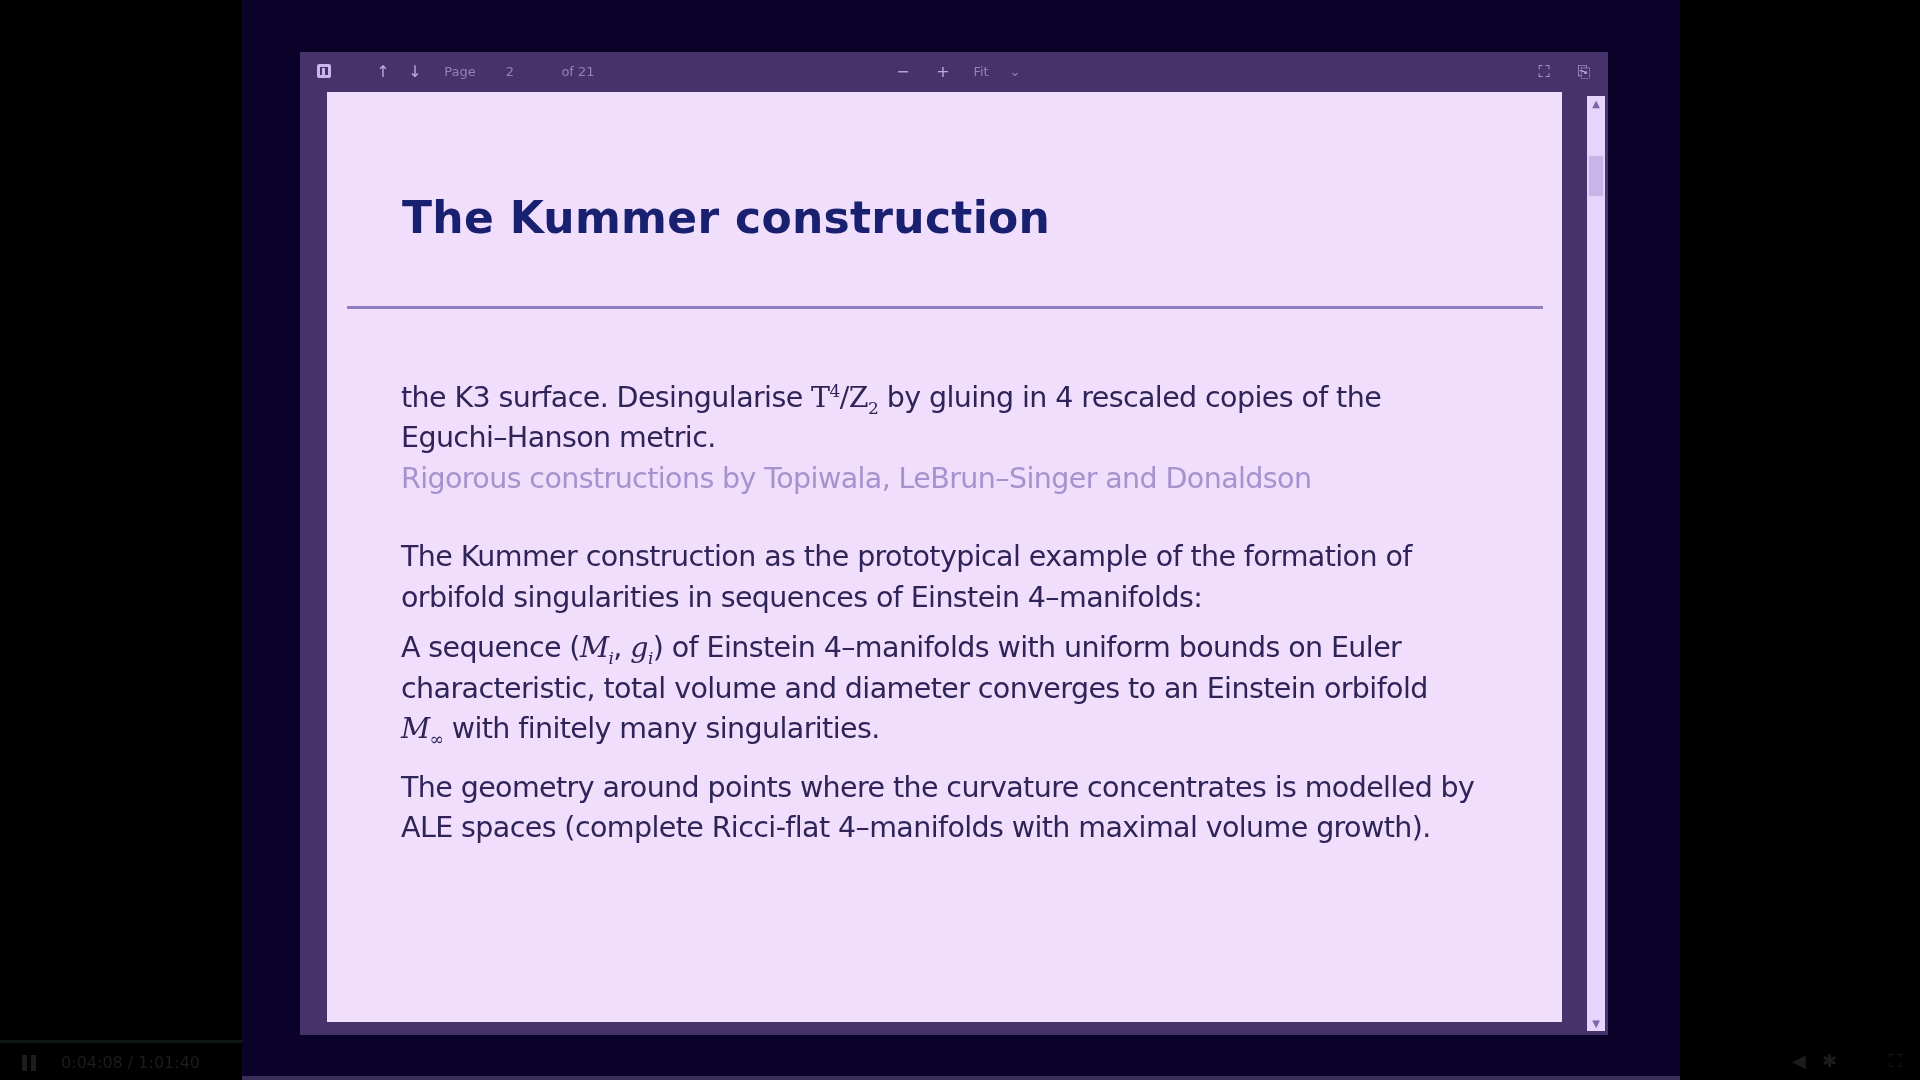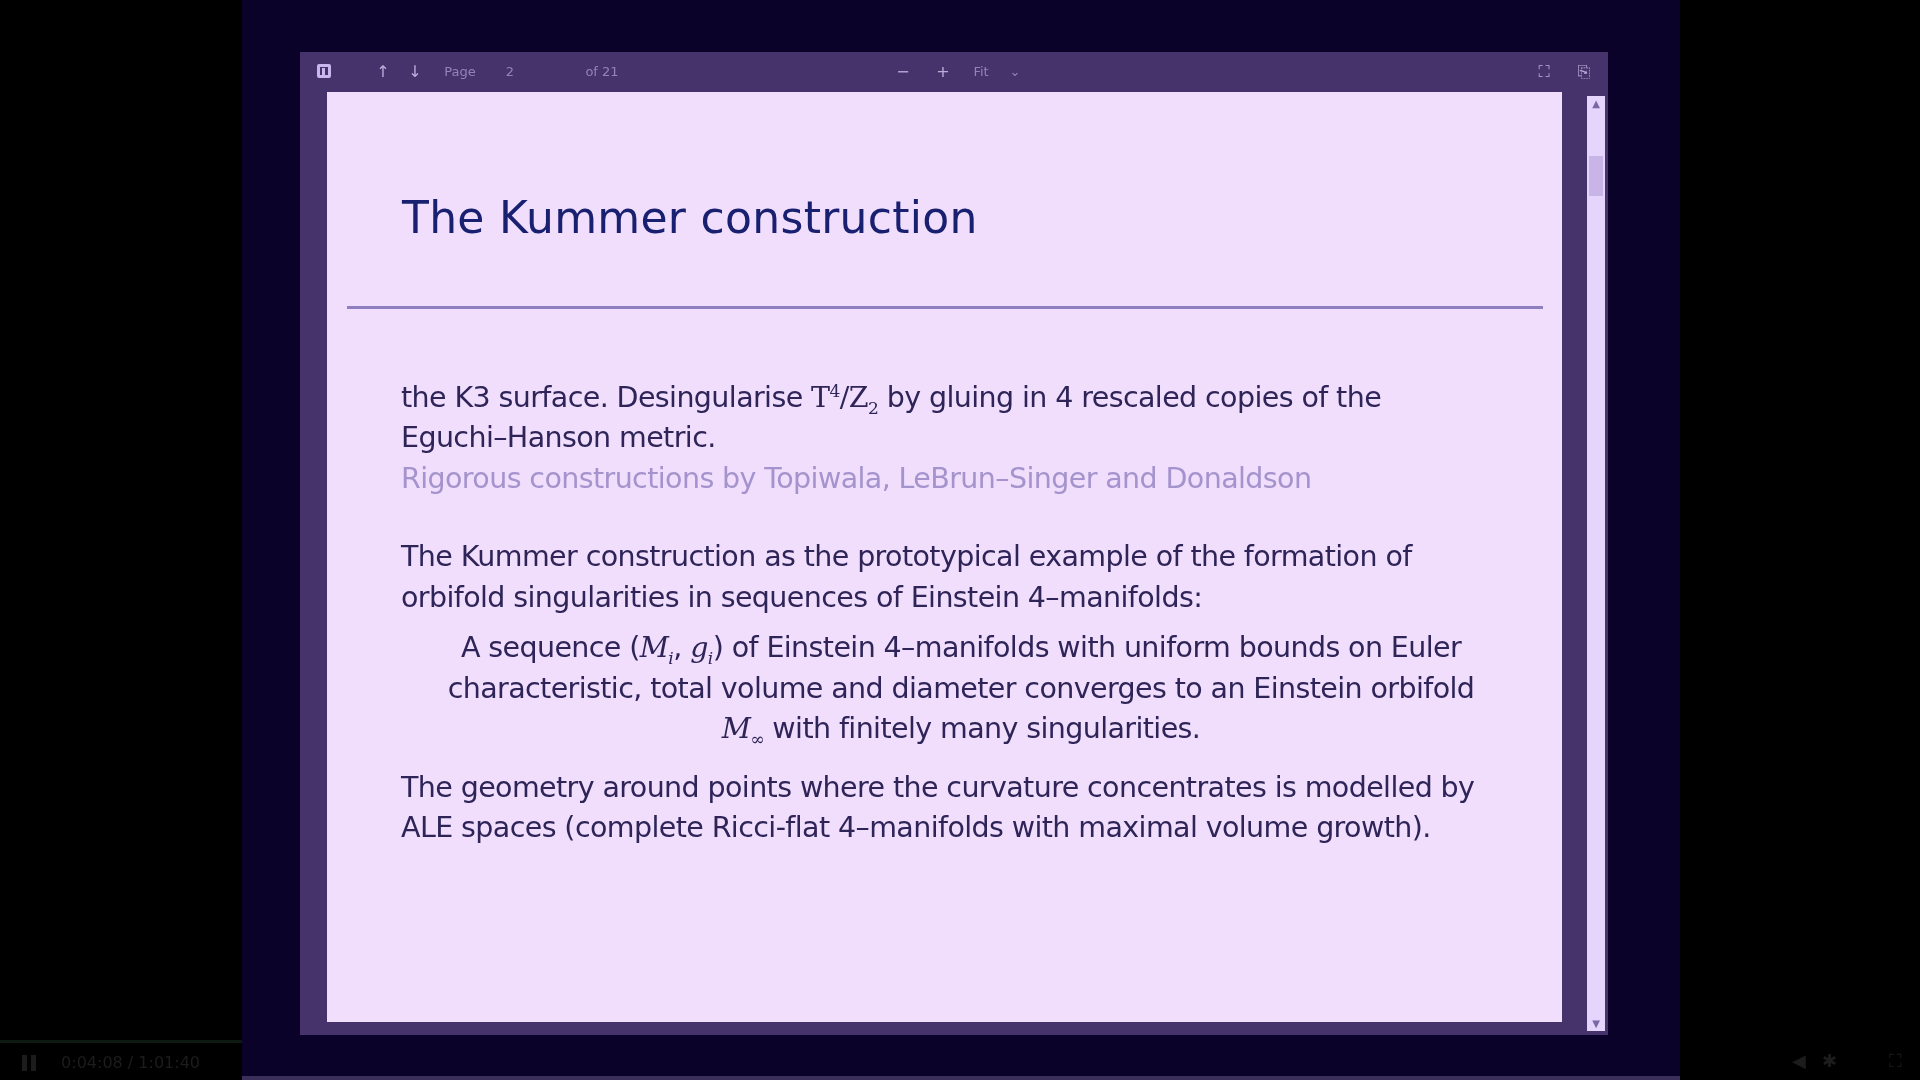--- a/index.html
+++ b/index.html
@@ -74,21 +74,21 @@
       background: #c8b4e6;
     }
     .scroll-arrow {
       position: absolute; left: 0; width: 18px;
       font-size: 10px; color: #7a67a4; text-align: center;
     }
     .slide-title {
       position: absolute;
       left: 75px; top: 100px;
       font-family: "DejaVu Sans", sans-serif;
-      font-weight: normal;
+      font-weight: bold;
       font-size: 44px;
       color: #1a2070;
       letter-spacing: 0.3px;
     }
     .title-rule {
       position: absolute;
       left: 20px; top: 214px;
       width: 1196px; height: 3px;
       background: #8f7fbf;
     }
@@ -98,21 +98,21 @@
       width: 1120px;
       font-family: "DejaVu Sans", sans-serif;
       font-size: 28.5px;
       line-height: 40.5px;
       color: #2e2458;
       letter-spacing: -0.6px;
     }
     .slide-body p { margin: 0; }
     .p-gray { color: #a493cc; }
     .gap-lg { margin-top: 38px !important; }
-    .gap-sm { margin-top: 10px !important; text-align: center; }
+    .gap-sm { margin-top: 10px !important; }
     .gap-md { margin-top: 18px !important; }
     .math { font-family: "DejaVu Serif", serif; font-style: italic; }
     .mathbb { font-family: "DejaVu Serif", serif; }
     sub, sup { font-size: 60%; line-height: 0; }
     .controls-left {
       position: absolute; left: 22px; top: 1052px;
       color: #1c1c1c; font-size: 16px;
     }
     .pause-icon {
       display: inline-block; width: 14px; height: 16px; vertical-align: middle;
@@ -133,21 +133,21 @@
 <div class="video-area"></div>
 <div class="video-bottom-line"></div>
 
 <div class="viewer-frame">
   <div class="toolbar">
     <div class="sidebar-toggle"></div>
     <span class="tb-item tb-icon" style="left:72px;width:22px;">↑</span>
     <span class="tb-item tb-icon" style="left:104px;width:22px;">↓</span>
     <span class="tb-item" style="left:140px;width:40px;">Page</span>
     <span class="tb-item" style="left:190px;width:40px;">2</span>
-    <span class="tb-item" style="left:258px;width:40px;margin-left:24px;">of 21</span>
+    <span class="tb-item" style="left:258px;width:40px;">of 21</span>
     <span class="tb-item tb-icon" style="left:592px;width:22px;">−</span>
     <span class="tb-item tb-icon" style="left:632px;width:22px;">+</span>
     <span class="tb-item" style="left:668px;width:26px;">Fit</span>
     <span class="tb-item" style="left:708px;width:14px;">⌄</span>
     <span class="tb-item tb-icon" style="left:1232px;width:24px;">⛶</span>
     <span class="tb-item tb-icon" style="left:1272px;width:24px;">⎘</span>
   </div>
 
   <div class="page">
     <div class="slide-title">The Kummer construction</div>

